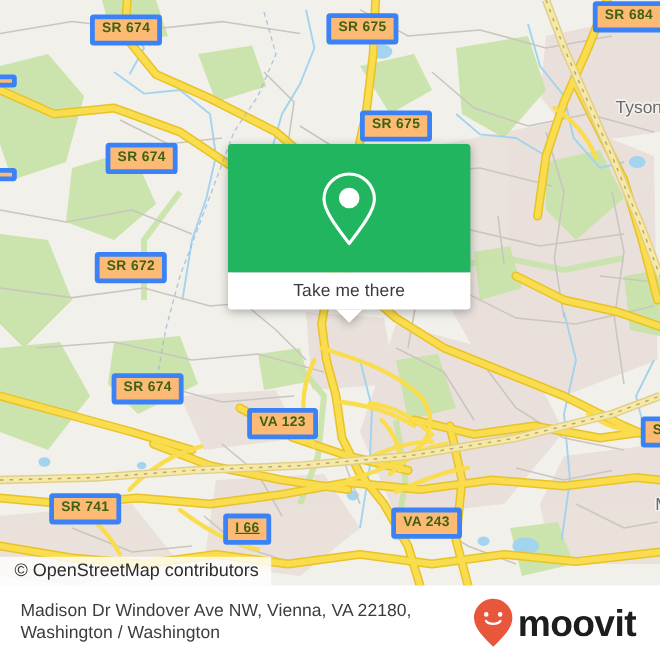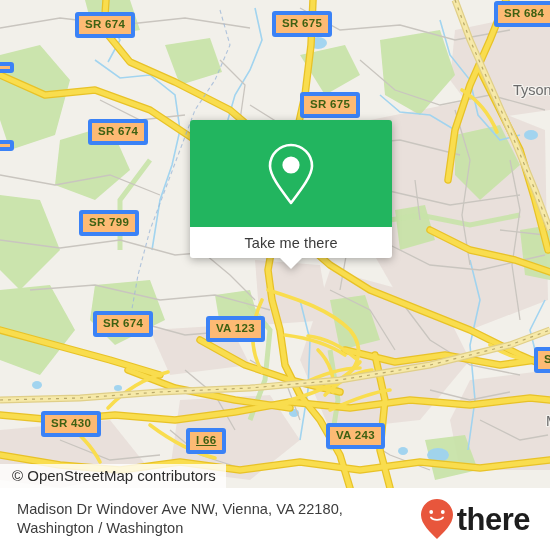--- a/index.html
+++ b/index.html
@@ -334,25 +334,25 @@
           <path d="M220,10 L230,45 L215,80 L195,110 L180,150 L165,190 L150,230 L138,275 L130,320"></path>
         </g>
       </g>
     </svg>
 
     <div class="shield" style="left:75px;  top:12px;">SR 674</div>
     <div class="shield" style="left:272px; top:11px;">SR 675</div>
     <div class="shield" style="left:494px; top:1px;">SR 684</div>
     <div class="shield" style="left:300px; top:92px;">SR 675</div>
     <div class="shield" style="left:88px;  top:119px;">SR 674</div>
-    <div class="shield" style="left:79px;  top:210px;">SR 799</div>
+    <div class="shield" style="left:79px;  top:210px;">SR 672</div>
     <div class="shield" style="left:93px;  top:311px;">SR 674</div>
-    <div class="shield" style="left:206px; top:316px;">VA 123</div>
+    <div class="shield" style="left:206px; top:340px;">VA 123</div>
     <div class="shield" style="left:534px; top:347px;">SR</div>
-    <div class="shield" style="left:41px;  top:411px;">SR 430</div>
+    <div class="shield" style="left:41px;  top:411px;">SR 741</div>
     <div class="shield" style="left:186px; top:428px;text-decoration:underline;">I 66</div>
     <div class="shield" style="left:326px; top:423px;">VA 243</div>
     <div class="shield" style="left:-6px;  top:62px;  width:16px;"></div>
     <div class="shield" style="left:-6px;  top:140px; width:16px;"></div>
 
     <div class="place-label" style="left:513px; top:82px;">Tysons</div>
     <div class="place-label" style="left:546px; top:413px;">Me</div>
 
     <div id="popup">
       <div id="popup-head">
@@ -375,17 +375,17 @@
       <div>Madison Dr Windover Ave NW, Vienna, VA 22180,</div>
       <div>Washington / Washington</div>
     </div>
     <div id="footer-logo">
       <svg width="34" height="42" viewBox="0 0 34 42">
         <path d="M17 1 C8.2 1 1 8.2 1 17 C1 26 10.5 34.5 17 41 C23.5 34.5 33 26 33 17 C33 8.2 25.8 1 17 1 Z" fill="#e8563c"></path>
         <circle cx="11.2" cy="14" r="1.9" fill="#ffffff"></circle>
         <circle cx="22.8" cy="14" r="1.9" fill="#ffffff"></circle>
         <path d="M11 19.5 C13.3 22.6 20.7 22.6 23 19.5" fill="none" stroke="#ffffff" stroke-width="1.9" stroke-linecap="round"></path>
       </svg>
-      <span id="logo-text">there</span>
+      <span id="logo-text">moovit</span>
     </div>
   </div>
 
 </div>
 
 </body></html>

